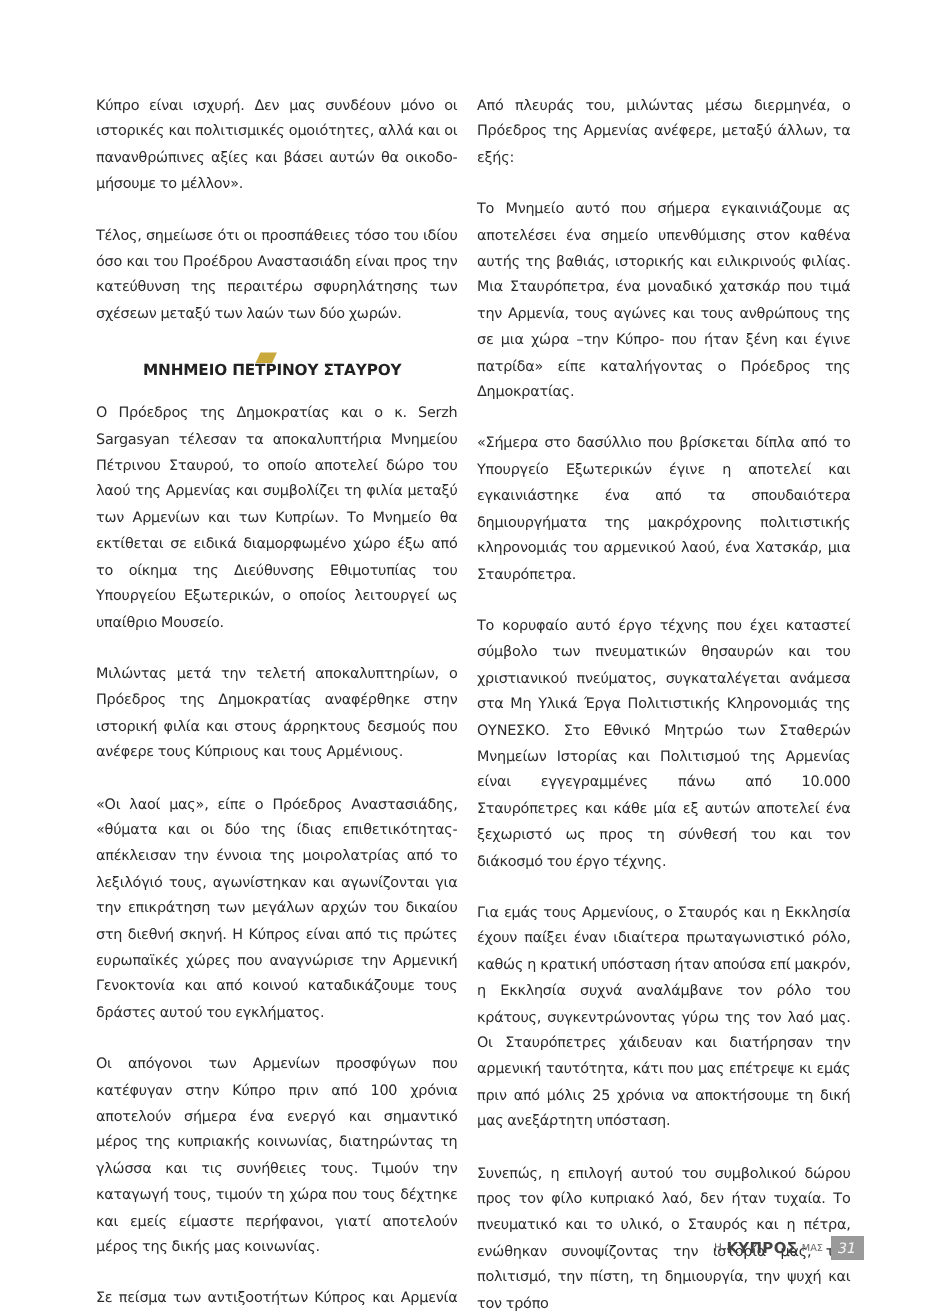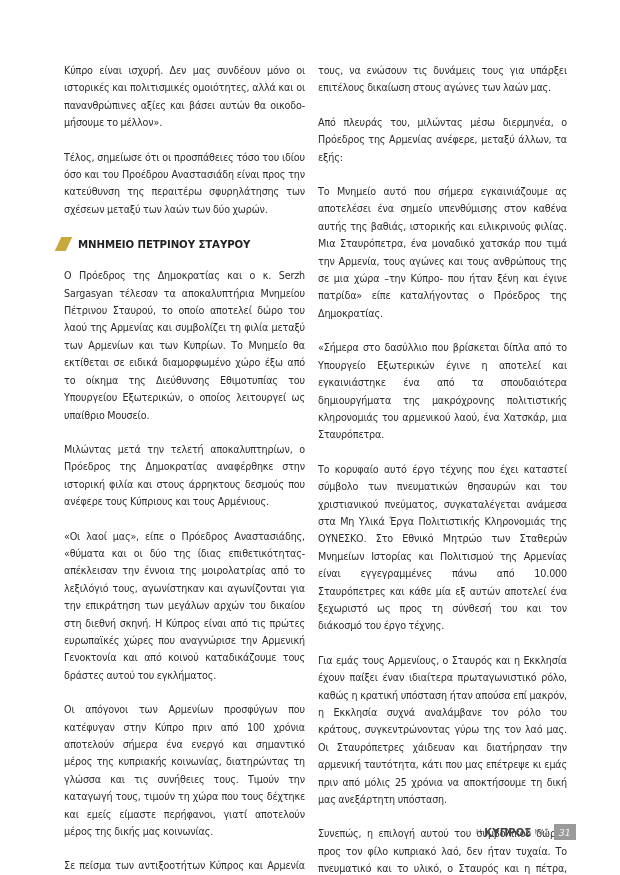--- a/index.html
+++ b/index.html
@@ -11,21 +11,21 @@
   .col { position: absolute; top: 62px; }
   .col-left { left: 64px; width: 241px; }
   .col-right { left: 318px; width: 249px; }
   p {
     margin: 0 0 17px 0;
     font-size: 9.6px; line-height: 17.4px; text-align: justify;
     letter-spacing: -0.15px; word-spacing: -0.3px;
     hyphens: auto;
   }
   .heading {
-    display: flex; align-items: center; margin: 4px 0 14px -6px; height: 18px;
+    display: flex; align-items: center; margin: 4px 0 14px -6px; height: 18px; flex-direction: column;
   }
   .heading .mark {
     width: 11px; height: 14px; margin-right: 9px;
     background: #c9a93b;
     transform: skewX(-25deg);
   }
   .heading .title {
     font-weight: bold; font-size: 10.2px; color: #222; letter-spacing: -0.1px;
   }
   .footer {
@@ -55,21 +55,20 @@
     </div>
 
     <p>Ο Πρόεδρος της Δημοκρατίας και ο κ. Serzh Sargasyan τέλεσαν τα αποκαλυπτήρια Μνημείου Πέτρινου Σταυρού, το οποίο αποτελεί δώρο του λαού της Αρμενίας και συμβολίζει τη φιλία μεταξύ των Αρμενίων και των Κυπρίων. Το Μνημείο θα εκτίθεται σε ειδικά διαμορφωμένο χώρο έξω από το οίκημα της Διεύθυνσης Εθιμοτυπίας του Υπουργείου Εξωτερικών, ο οποίος λειτουργεί ως υπαίθριο Μουσείο.</p>
     <p>Μιλώντας μετά την τελετή αποκαλυπτηρίων, ο Πρόεδρος της Δημοκρατίας αναφέρθηκε στην ιστορική φιλία και στους άρρηκτους δεσμούς που ανέφερε τους Κύπριους και τους Αρμένιους.</p>
     <p>«Οι λαοί μας», είπε ο Πρόεδρος Αναστασιάδης, «θύματα και οι δύο της ίδιας επιθετικότητας- απέκλεισαν την έννοια της μοιρολατρίας από το λεξιλόγιό τους, αγωνίστηκαν και αγωνίζονται για την επικράτηση των μεγάλων αρχών του δικαίου στη διεθνή σκηνή. Η Κύπρος είναι από τις πρώτες ευρωπαϊκές χώρες που αναγνώρισε την Αρμενική Γενοκτονία και από κοινού καταδικάζουμε τους δράστες αυτού του εγκλήματος.</p>
     <p>Οι απόγονοι των Αρμενίων προσφύγων που κατέφυγαν στην Κύπρο πριν από 100 χρόνια αποτελούν σήμερα ένα ενεργό και σημαντικό μέρος της κυπριακής κοινωνίας, διατηρώντας τη γλώσσα και τις συνήθειες τους. Τιμούν την καταγωγή τους, τιμούν τη χώρα που τους δέχτηκε και εμείς είμαστε περήφανοι, γιατί αποτελούν μέρος της δικής μας κοινωνίας.</p>
     <p>Σε πείσμα των αντιξοοτήτων Κύπρος και Αρμενία πρέπει να εντατικοποιήσουν τη διμερή συνεργασία</p>
   </div>
 
   <div class="col col-right">
-    <p>τους, να ενώσουν τις δυνάμεις τους για υπάρξει επιτέλους δικαίωση στους αγώνες των λαών μας.</p>
     <p>Από πλευράς του, μιλώντας μέσω διερμηνέα, ο Πρόεδρος της Αρμενίας ανέφερε, μεταξύ άλλων, τα εξής:</p>
     <p>Το Μνημείο αυτό που σήμερα εγκαινιάζουμε ας αποτελέσει ένα σημείο υπενθύμισης στον καθένα αυτής της βαθιάς, ιστορικής και ειλικρινούς φιλίας. Μια Σταυρόπετρα, ένα μοναδικό χατσκάρ που τιμά την Αρμενία, τους αγώνες και τους ανθρώπους της σε μια χώρα –την Κύπρο- που ήταν ξένη και έγινε πατρίδα» είπε καταλήγοντας ο Πρόεδρος της Δημοκρατίας.</p>
     <p>«Σήμερα στο δασύλλιο που βρίσκεται δίπλα από το Υπουργείο Εξωτερικών έγινε η αποτελεί και εγκαινιάστηκε ένα από τα σπουδαιότερα δημιουργήματα της μακρόχρονης πολιτιστικής κληρονομιάς του αρμενικού λαού, ένα Χατσκάρ, μια Σταυρόπετρα.</p>
     <p>Το κορυφαίο αυτό έργο τέχνης που έχει καταστεί σύμβολο των πνευματικών θησαυρών και του χριστιανικού πνεύματος, συγκαταλέγεται ανάμεσα στα Μη Υλικά Έργα Πολιτιστικής Κληρονομιάς της ΟΥΝΕΣΚΟ. Στο Εθνικό Μητρώο των Σταθερών Μνημείων Ιστορίας και Πολιτισμού της Αρμενίας είναι εγγεγραμμένες πάνω από 10.000 Σταυρόπετρες και κάθε μία εξ αυτών αποτελεί ένα ξεχωριστό ως προς τη σύνθεσή του και τον διάκοσμό του έργο τέχνης.</p>
     <p>Για εμάς τους Αρμενίους, ο Σταυρός και η Εκκλησία έχουν παίξει έναν ιδιαίτερα πρωταγωνιστικό ρόλο, καθώς η κρατική υπόσταση ήταν απούσα επί μακρόν, η Εκκλησία συχνά αναλάμβανε τον ρόλο του κράτους, συγκεντρώνοντας γύρω της τον λαό μας. Οι Σταυρόπετρες χάιδευαν και διατήρησαν την αρμενική ταυτότητα, κάτι που μας επέτρεψε κι εμάς πριν από μόλις 25 χρόνια να αποκτήσουμε τη δική μας ανεξάρτητη υπόσταση.</p>
     <p>Συνεπώς, η επιλογή αυτού του συμβολικού δώρου προς τον φίλο κυπριακό λαό, δεν ήταν τυχαία. Το πνευματικό και το υλικό, ο Σταυρός και η πέτρα, ενώθηκαν συνοψίζοντας την ιστορία μας, τον πολιτισμό, την πίστη, τη δημιουργία, την ψυχή και τον τρόπο</p>
   </div>
 
   <div class="footer">
     <span class="h">Η</span>

